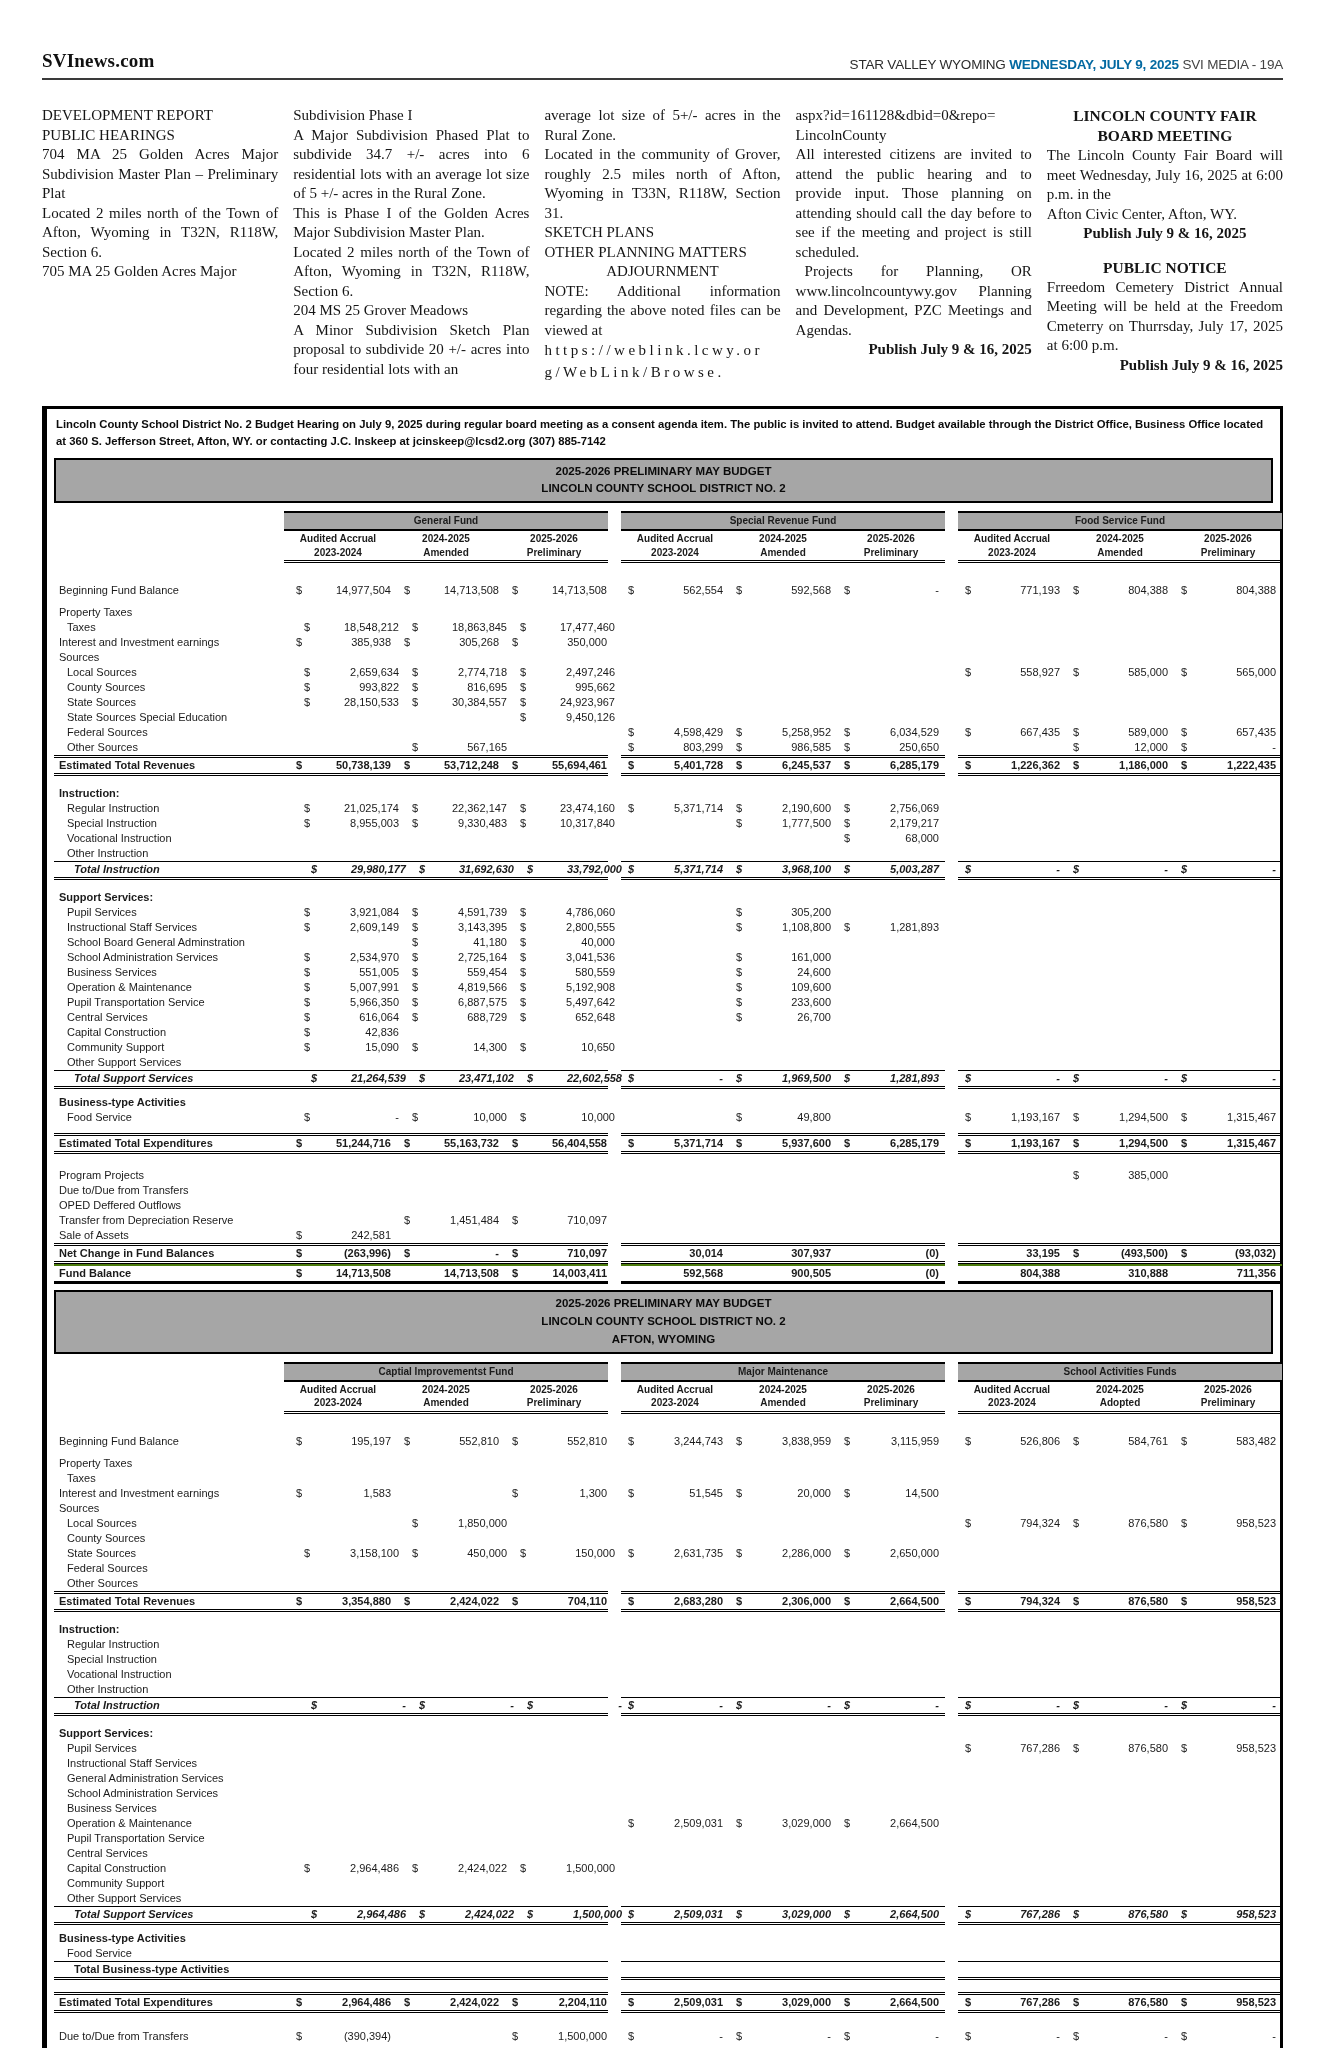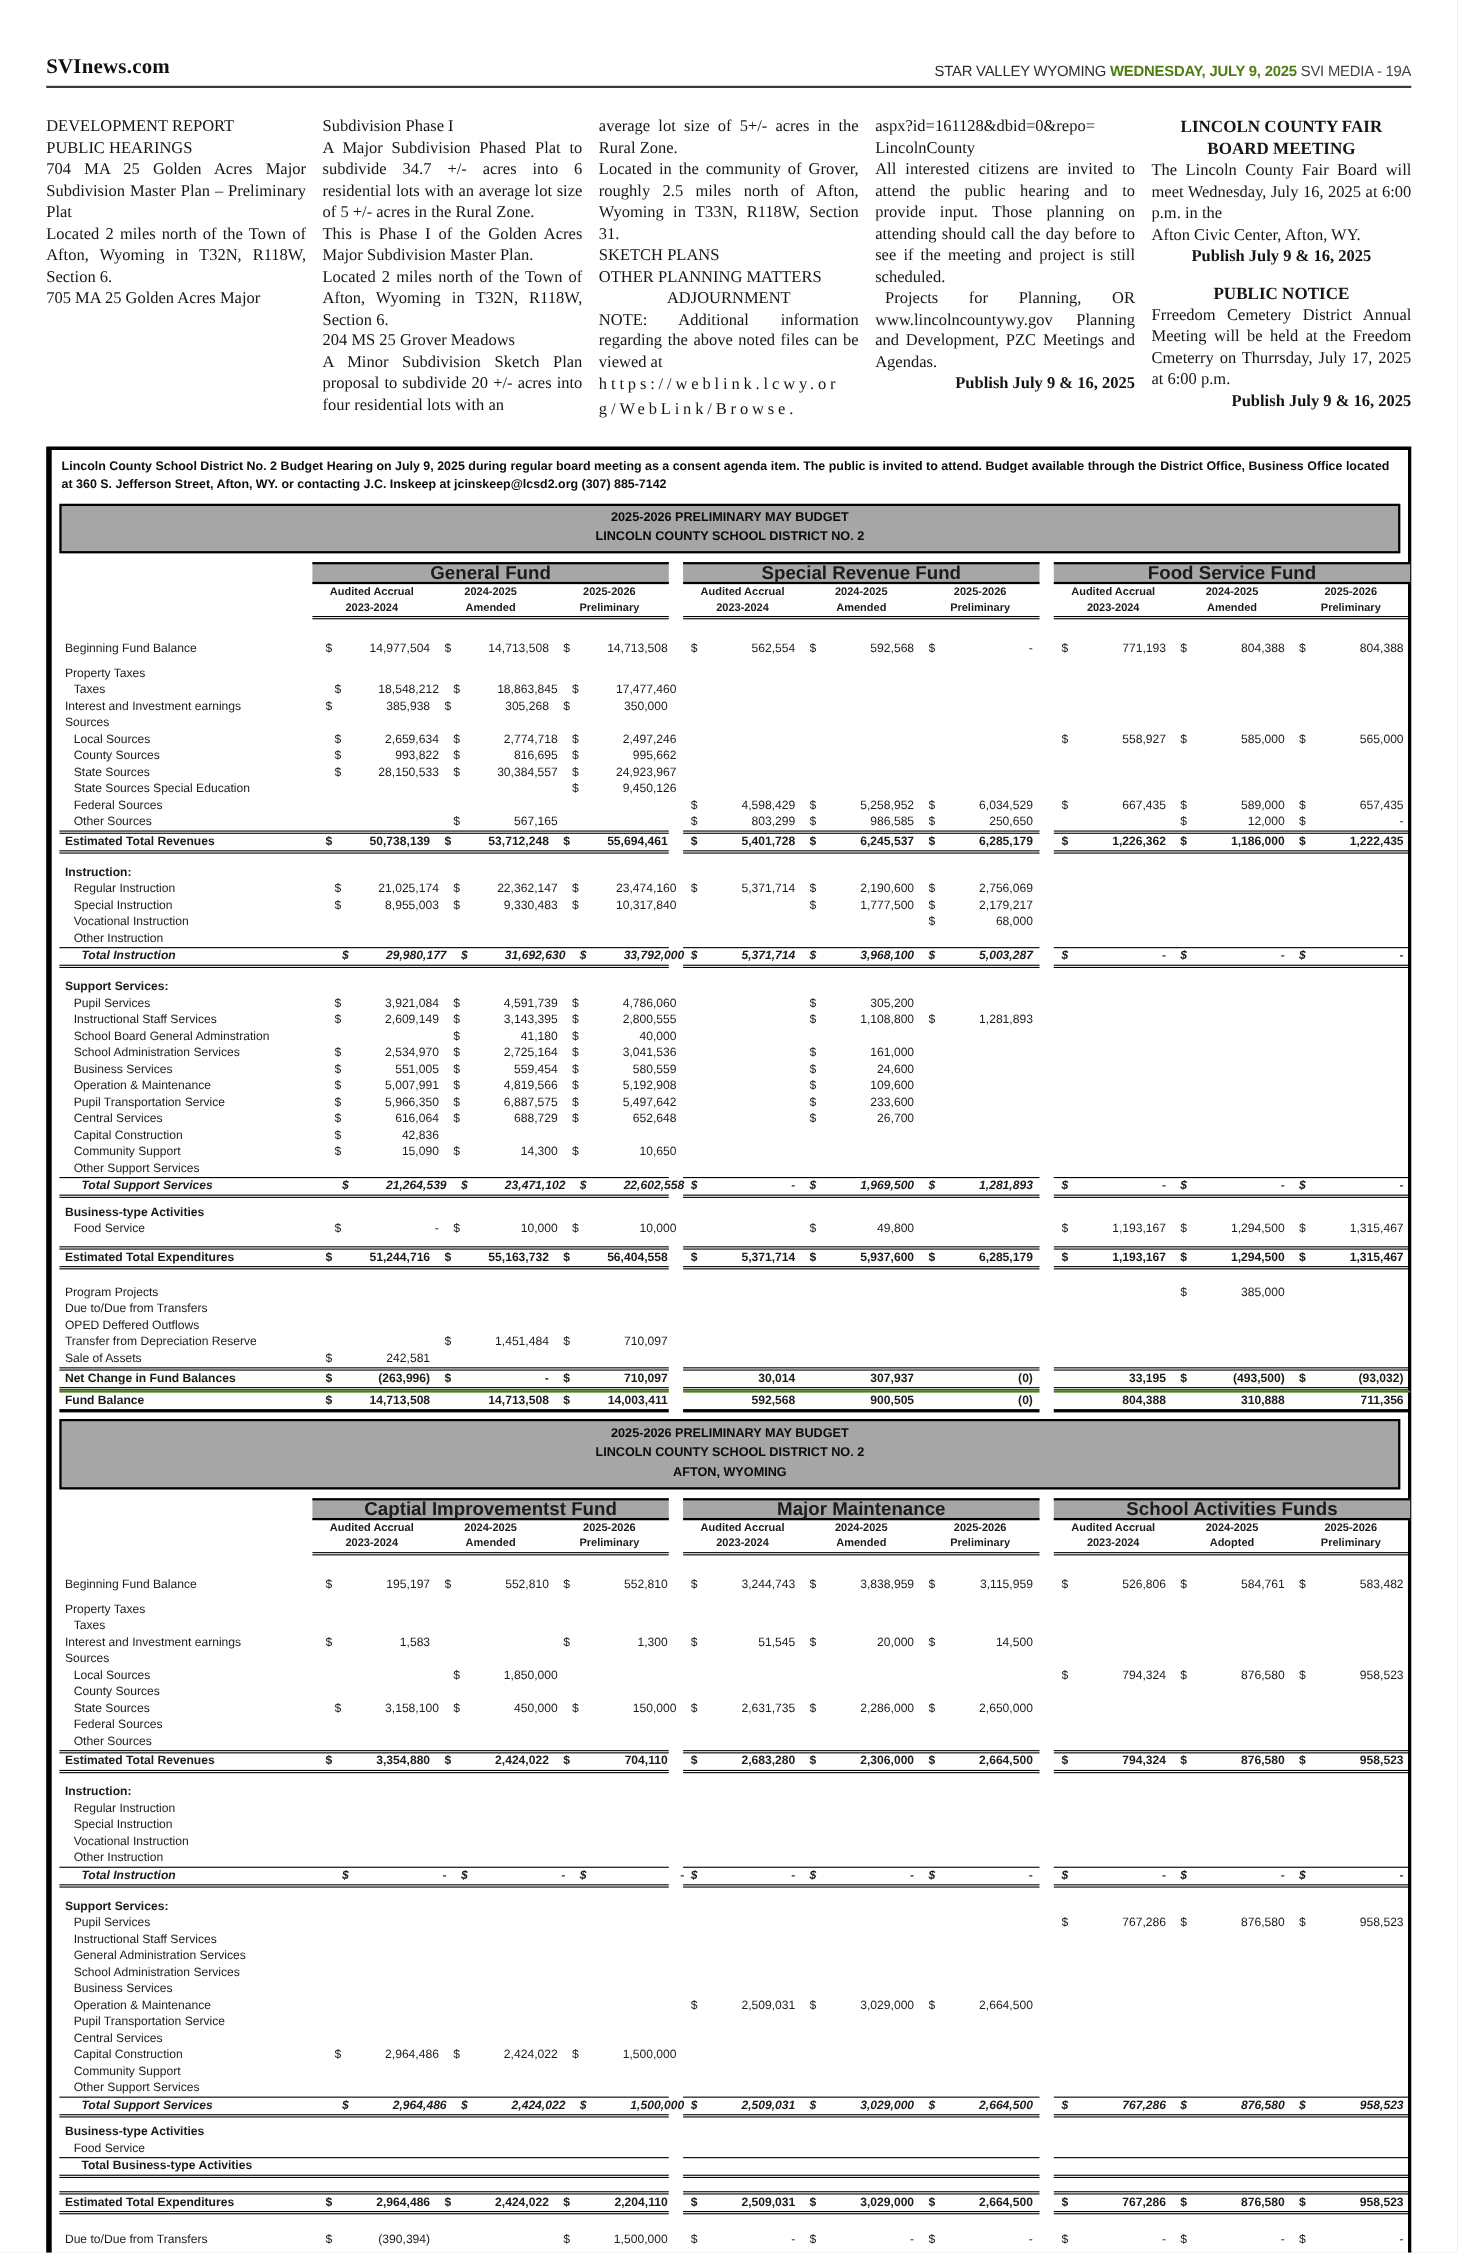--- a/index.html
+++ b/index.html
@@ -5,21 +5,21 @@
   html,body{margin:0;padding:0;background:#e8e8e8;}
   .page{position:relative;width:1325px;height:2048px;background:#ffffff;margin:0 auto;overflow:hidden;
         font-family:"Liberation Serif", serif;color:#111;}
   .inner{padding:0 42px;}
 
   
   .masthead{display:flex;justify-content:space-between;align-items:flex-end;
             padding:50px 0 6px 0;border-bottom:2px solid #3a3a3a;}
   .site{font-family:"Liberation Serif",serif;font-weight:bold;font-size:19px;letter-spacing:.2px;}
   .mh-right{font-family:"Liberation Sans",sans-serif;font-size:13.5px;letter-spacing:-.2px;color:#2d2d2d;}
-  .mh-right b{color:#4d7c0f;}
+  .mh-right b{color:#0369a1;}
   .mh-right .media{color:#444;}
 
   
   .notices{display:flex;gap:15px;margin-top:26px;}
   .ncol{flex:1 1 0;min-width:0;}
   .nb{font-size:15px;line-height:1.3;color:#151515;}
   .nb-caps{}
   .nb-just{text-align:justify;}
   .nb-center{text-align:center;}
   .nb-head{font-weight:bold;text-align:center;font-size:15.5px;}
@@ -43,21 +43,21 @@
   .segA{display:flex;width:554px;flex:none;}
   .t-label{width:230px;flex:none;padding-left:5px;white-space:nowrap;overflow:hidden;}
   .grp{display:flex;width:324px;flex:none;}
   .seg{margin-left:13px;}
   .t-cell{width:108px;flex:none;display:flex;justify-content:space-between;padding:0 6px 0 7px;box-sizing:border-box;}
   .t-cell .v{text-align:right;}
 
   
   .fund-bar-row{margin-bottom:1px;}
   .fund-bar{width:324px;flex:none;background:#a6a6a6;border-top:2px solid #000;border-bottom:2px solid #000;
-            text-align:center;font-weight:bold;font-size:17px;line-height:16px;}
+            text-align:center;font-weight:bold;font-size:10px;line-height:16px;}
   .fund-bar.seg{margin-left:13px;}
   .colhead-row{margin:1px 0 0 0;}
   .grp-head{border-bottom:3px double #000;padding-bottom:1px;}
   .head-cell{width:108px;flex:none;text-align:center;font-weight:bold;font-size:10px;line-height:13.5px;}
 
   
   .r-bold{font-weight:normal;margin-top:20px;}
   .r-section{font-weight:bold;flex-direction:column;}
   .r-indent .t-label{padding-left:13px;}
   .r-totalitalic{font-weight:bold;font-style:italic;}

